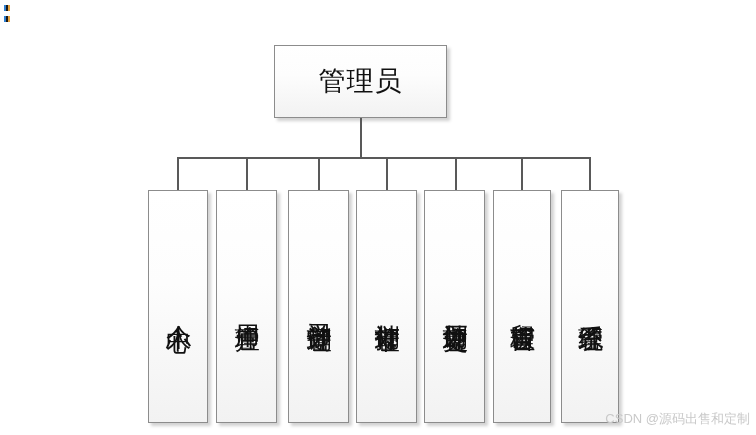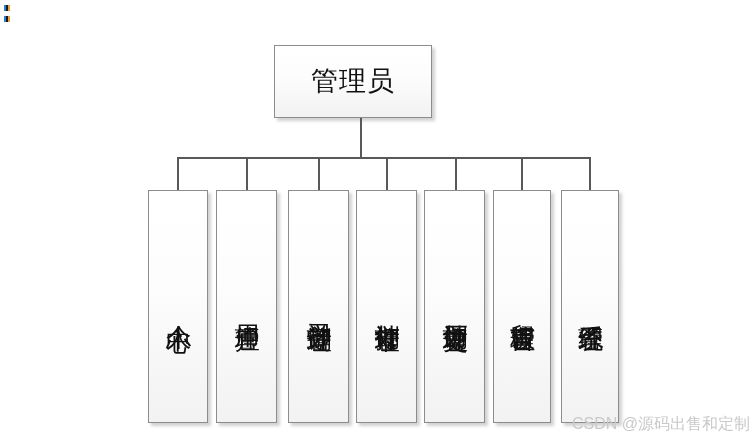--- a/index.html
+++ b/index.html
@@ -51,21 +51,21 @@
     position: absolute;
     box-sizing: border-box;
     border: 1px solid #8c8c8c;
     background: linear-gradient(180deg, #ffffff 0%, #fdfdfd 40%, #f2f2f2 100%);
     box-shadow: 3px 3px 3px rgba(0,0,0,0.18);
   }
 
   .root-node {
     left: 274px;
     top: 45px;
-    width: 158px;
+    width: 173px;
     height: 73px;
     display: flex;
     align-items: center;
     justify-content: center;
   }
   .root-label {
     font-size: 27px;
     line-height: 1;
     color: #111111;
     letter-spacing: 1px;
@@ -85,22 +85,22 @@
     color: #111111;
     writing-mode: vertical-rl;
     text-orientation: upright;
     white-space: nowrap;
     letter-spacing: 1px;
   }
 
   .watermark {
     position: absolute;
     right: 6px;
-    bottom: 0;
-    font-size: 16px;
+    bottom: 7px;
+    font-size: 13px;
     color: #c9c9c9;
     font-family: "Liberation Sans", sans-serif;
     white-space: nowrap;
     user-select: none;
     margin-left: 28px;
   }
 </style>
 </head>
 <body>
 

